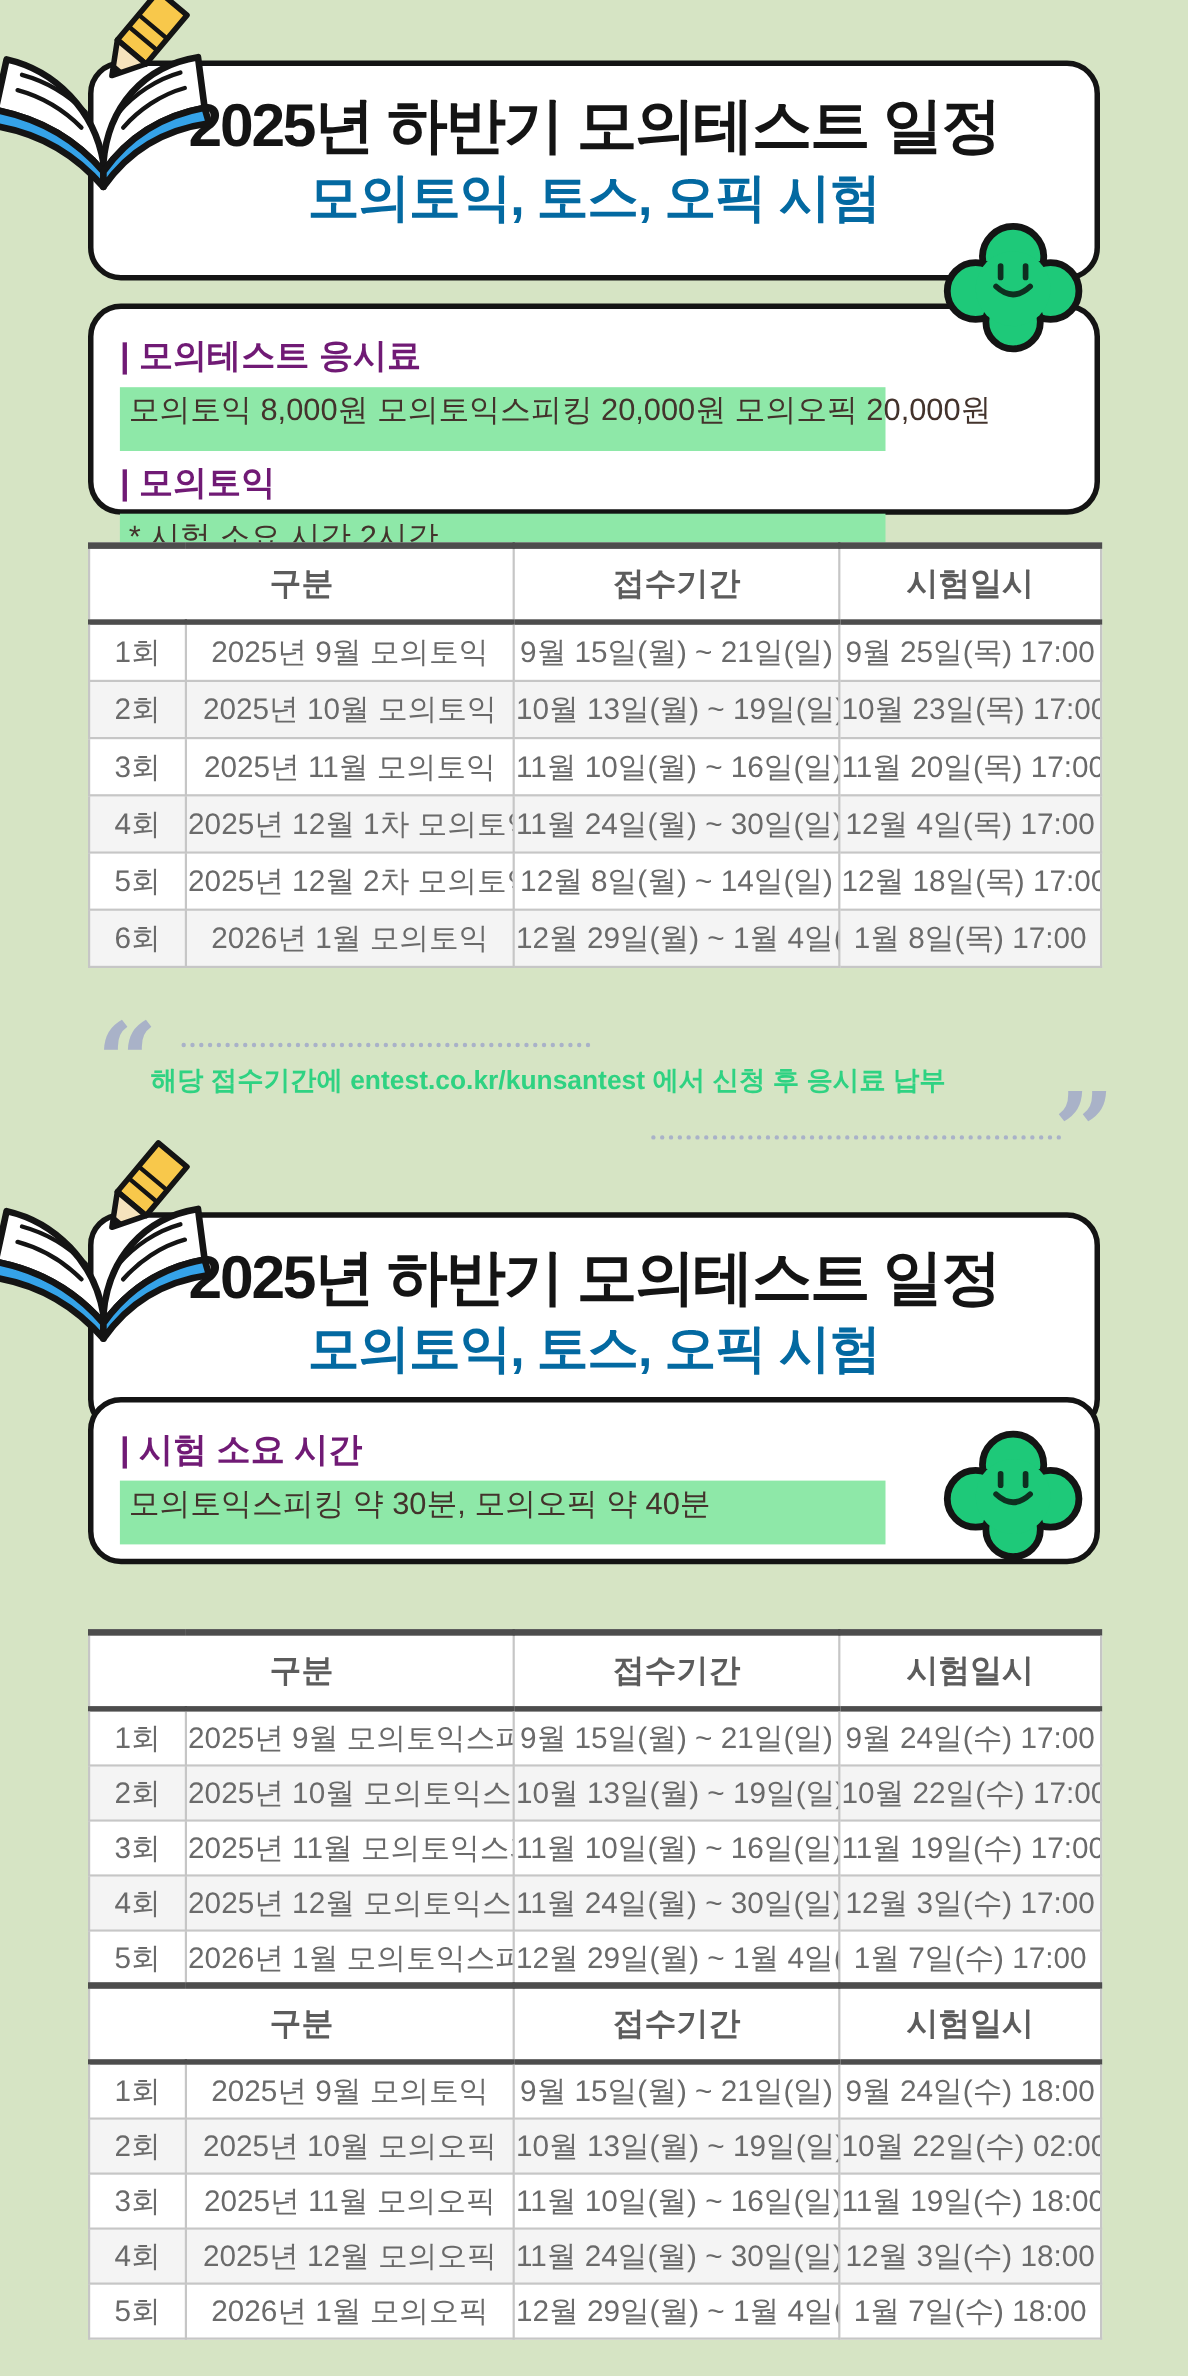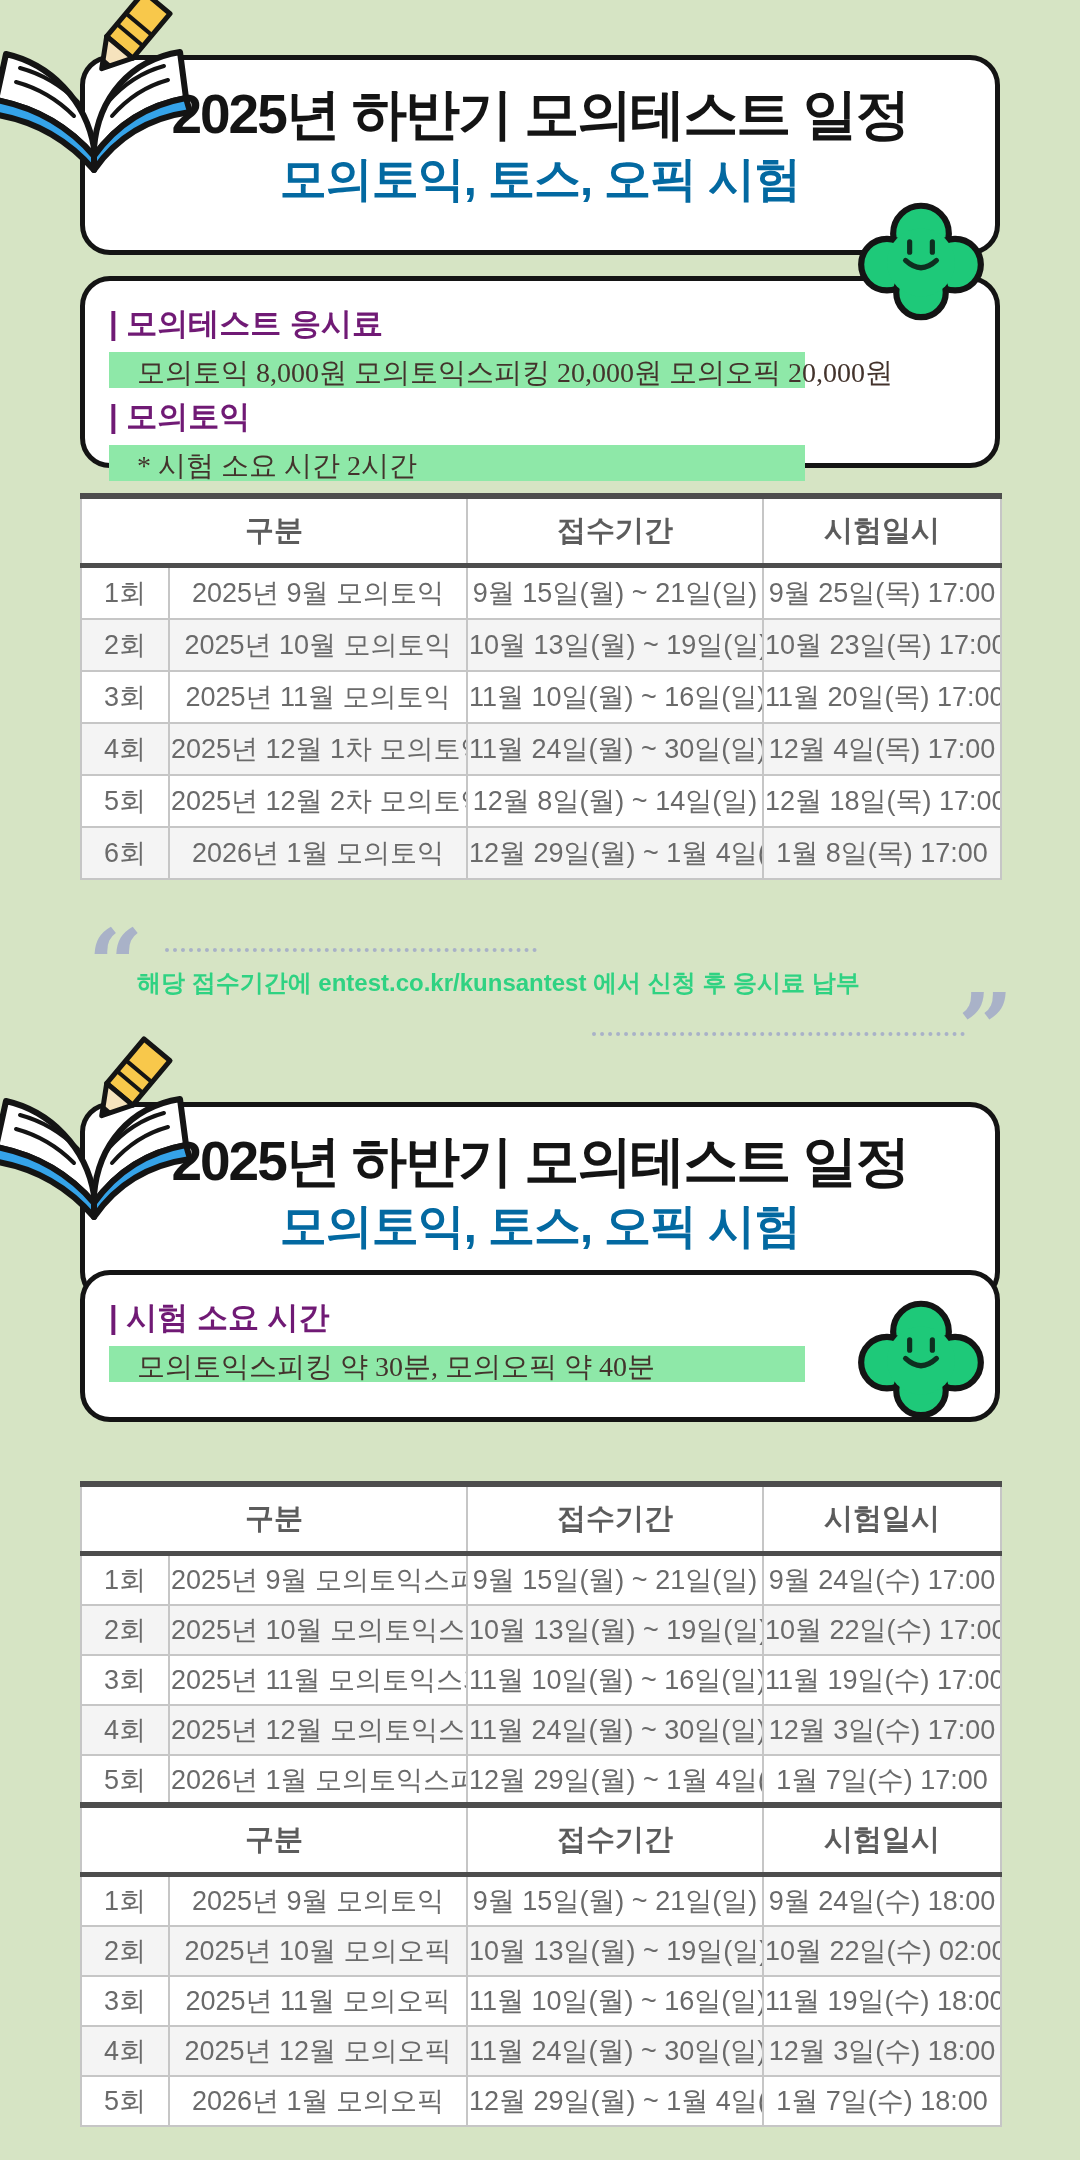--- a/index.html
+++ b/index.html
@@ -12,22 +12,22 @@
     border-radius:30px;box-sizing:border-box;z-index:1;
   }
   
   .title-card{left:80px;width:920px;height:200px;text-align:center;}
   .poster-title{margin-top:26px;font-size:55px;font-weight:800;color:#141414;letter-spacing:-2px;line-height:1.05;}
   .poster-subtitle{margin-top:4px;font-size:47px;font-weight:800;color:#0369a1;letter-spacing:-1px;}
   
   .info-card{left:80px;width:920px;padding:14px 24px;}
   .info-heading{font-size:31px;font-weight:700;color:#701a75;margin:8px 0 7px 0;white-space:nowrap;}
   .hl-bar{
-    width:696px;height:36px;line-height:42px;background:#8ee8a8;color:#43332c;
-    font-size:28px;font-weight:500;padding-left:28px;box-sizing:border-box;white-space:nowrap;font-family:Liberation Serif, serif;
+    width:696px;height:58px;line-height:42px;background:#8ee8a8;color:#43332c;
+    font-size:28px;font-weight:500;padding-left:8px;box-sizing:border-box;white-space:nowrap;
   }
   
   .data-table{
     position:absolute;left:80px;width:920px;border-collapse:collapse;background:#fff;
     border-top:6px solid #4d4d4d;border-bottom:2px solid #c0c0c0;z-index:1;table-layout:fixed;
   }
   .data-table col.c-no{width:88px;}
   .data-table col.c-name{width:298px;}
   .data-table col.c-period{width:296px;}
   .data-table col.c-date{width:238px;}

